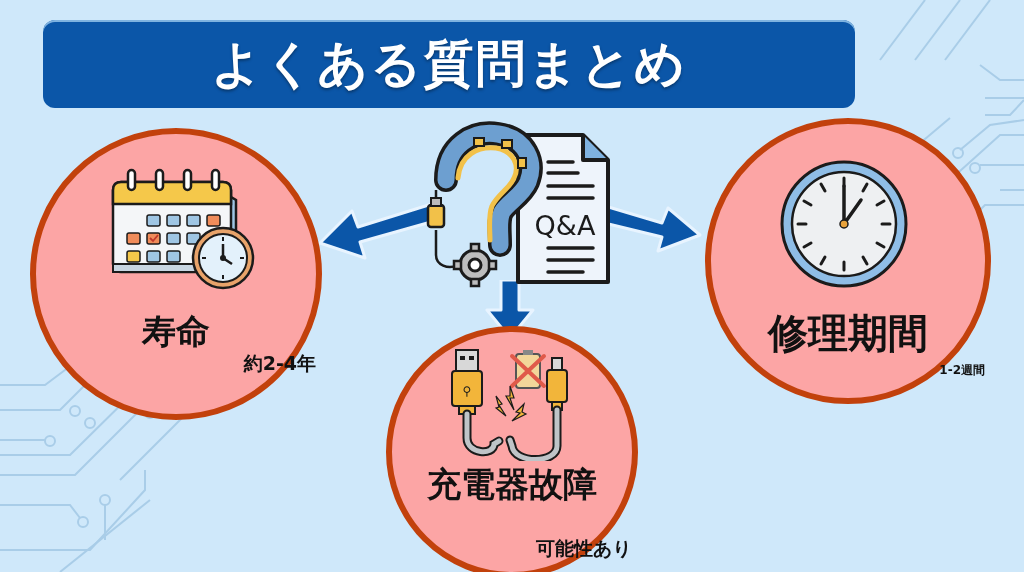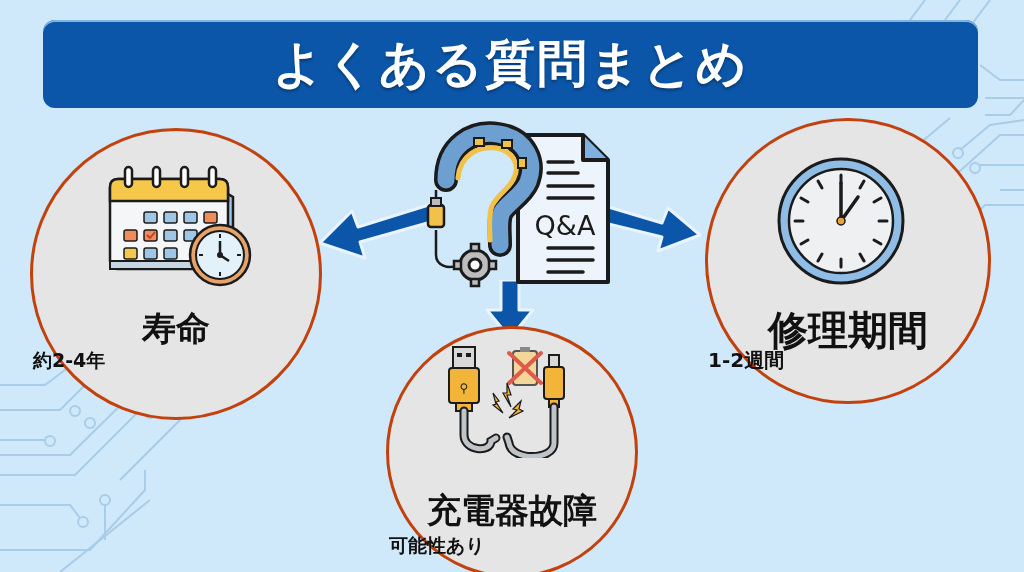--- a/index.html
+++ b/index.html
@@ -1,22 +1,22 @@
 <!DOCTYPE html>
 <html><head>
 <meta charset="utf-8">
 <style>
   html,body{margin:0;padding:0;}
   body{width:1024px;height:572px;overflow:hidden;background:#cfe8fa;position:relative;font-family:"DejaVu Sans","Liberation Sans",sans-serif;}
   .bg{position:absolute;left:0;top:0;width:1024px;height:572px;}
-  .title-bar{position:absolute;left:43px;top:20px;width:935px;height:88px;background:#0b56a8;border-radius:12px;box-shadow:0 2px 0 #7fb3e0 inset;display:flex;align-items:center;justify-content:center;}
+  .title-bar{position:absolute;left:43px;top:20px;width:812px;height:88px;background:#0b56a8;border-radius:12px;box-shadow:0 2px 0 #7fb3e0 inset;display:flex;align-items:center;justify-content:center;}
   .title-text{color:#fff;font-weight:bold;font-size:50px;letter-spacing:2px;text-shadow:0 2px 3px rgba(0,0,0,.35);}
-  .circle{position:absolute;border-radius:50%;background:#e5e5e5;border:3px solid #c2410c;box-sizing:border-box;}
+  .circle{position:absolute;border-radius:50%;background:#fca5a5;border:6px solid #c2410c;box-sizing:border-box;}
   .label-main{position:absolute;left:0;width:100%;text-align:center;font-weight:bold;color:#111;}
-  .label-sub{position:absolute;left:0;width:100%;text-align:left;font-weight:bold;color:#111;}
+  .label-sub{position:absolute;left:0;width:100%;text-align:right;font-weight:bold;color:#111;}
   svg{display:block;}
   .abs{position:absolute;}
 </style>
 </head>
 <body>
 
 <svg class="bg" width="1024" height="572" viewBox="0 0 1024 572">
   <g stroke="#a9cde8" stroke-width="2" fill="none">
 
     <path d="M0 385 H45 L85 355"></path>
@@ -172,21 +172,21 @@
       <line x1="98" y1="108" x2="94" y2="101"></line>
       <line x1="35" y1="45" x2="42" y2="49"></line>
       <line x1="115" y1="45" x2="108" y2="49"></line>
       <line x1="35" y1="91" x2="42" y2="87"></line>
       <line x1="115" y1="91" x2="108" y2="87"></line>
     </g>
     <path d="M75 68 V30 M75 68 L92 44" stroke="#1b1b1b" stroke-width="3.5" stroke-linecap="round"></path>
     <circle cx="75" cy="68" r="4" fill="#e9a33c" stroke="#1b1b1b" stroke-width="1.5"></circle>
   </svg>
   <div class="label-main" style="top:182px;font-size:40px;">修理期間</div>
-  <div class="label-sub" style="top:226px;font-size:20px;">1-2週間</div>
+  <div class="label-sub" style="top:238px;font-size:12px;">1-2週間</div>
 </div>
 
 <div class="circle" style="left:386px;top:326px;width:252px;height:252px;">
   <svg class="abs" style="left:52px;top:14px;" width="140" height="115" viewBox="0 0 140 115">
 
     <rect x="12" y="4" width="22" height="22" fill="#d8d8d8" stroke="#1b1b1b" stroke-width="2"></rect>
     <rect x="16" y="10" width="5" height="4" fill="#1b1b1b"></rect>
       <rect x="25" y="10" width="5" height="4" fill="#1b1b1b"></rect>
     <rect x="8" y="25" width="30" height="35" rx="3" fill="#f2b53a" stroke="#1b1b1b" stroke-width="2"></rect>
     <text x="23" y="49" text-anchor="middle" font-size="12" fill="#1b1b1b">⚲</text>
@@ -203,15 +203,15 @@
     <rect x="72" y="8" width="24" height="34" rx="3" fill="#f2d69a" stroke="#555" stroke-width="2"></rect>
     <rect x="79" y="4" width="10" height="5" fill="#888"></rect>
     <path d="M68 10 L100 40 M100 10 L68 40" stroke="#e05a4a" stroke-width="4" stroke-linecap="round"></path>
 
     <g fill="#f2b53a" stroke="#1b1b1b" stroke-width="1.2">
       <path d="M52 50 L58 58 L55 59 L62 70 L52 62 L55 61 Z"></path>
       <path d="M66 40 L70 52 L66 52 L70 64 L62 50 L66 50 Z"></path>
       <path d="M80 58 L72 66 L76 67 L68 75 L82 68 L78 66 Z"></path>
     </g>
   </svg>
-  <div class="label-main" style="top:130px;font-size:34px;margin-top:29px;">充電器故障</div>
+  <div class="label-main" style="top:130px;font-size:34px;">充電器故障</div>
   <div class="label-sub" style="top:176px;font-size:19px;margin-top:28px;">可能性あり</div>
 </div>
 
 </body></html>

